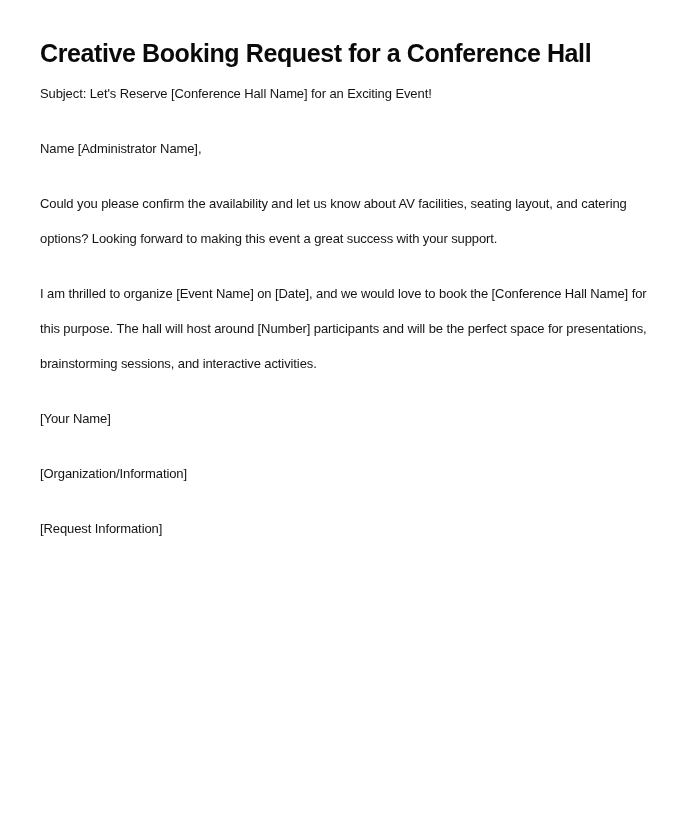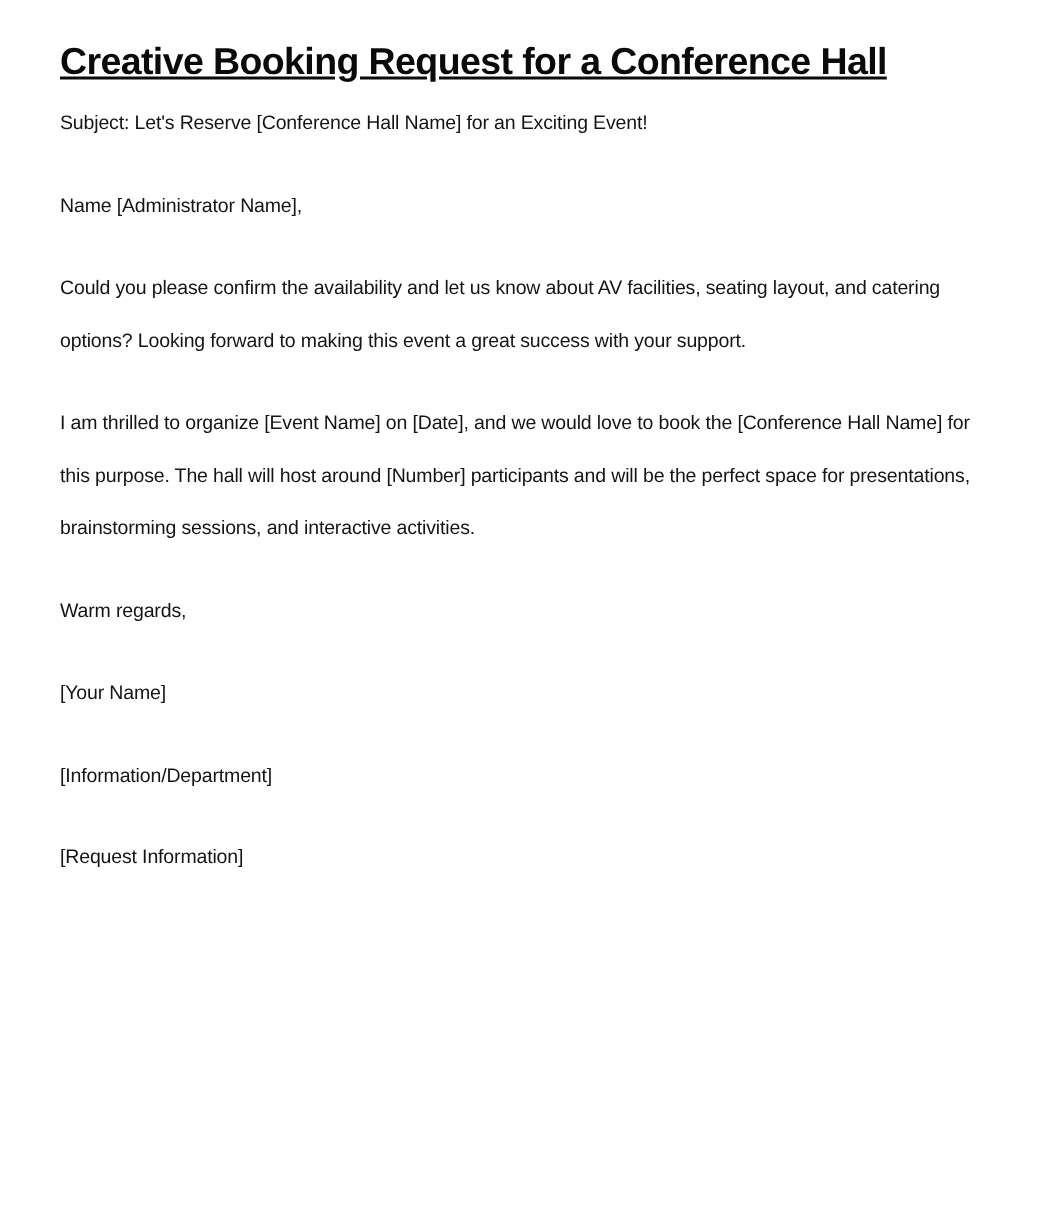--- a/index.html
+++ b/index.html
@@ -17,39 +17,37 @@
     .doc {
       position: relative;
       padding: 24px 40px 0 40px;
       width: 610px;
     }
     .title {
       font-size: 25px;
       font-weight: bold;
       letter-spacing: -0.4px;
       line-height: 34px;
-      margin: 0 0 6px 0;
+      margin: 12px 0 6px 0;
       color: #0a0a0a;
       white-space: nowrap;
-      text-decoration: underline;
     }
     .para {
       font-size: 13px;
       line-height: 35.3px;
       margin: 0 0 19.5px 0;
       letter-spacing: -0.1px;
       color: #141414;
     }
   </style>
 </head>
 <body>
 
 <div class="doc">
   <h1 class="title">Creative Booking Request for a Conference Hall</h1>
   <p class="para">Subject: Let's Reserve [Conference Hall Name] for an Exciting Event!</p>
   <p class="para">Name [Administrator Name],</p>
   <p class="para">Could you please confirm the availability and let us know about AV facilities, seating layout, and catering options? Looking forward to making this event a great success with your support.</p>
   <p class="para">I am thrilled to organize [Event Name] on [Date], and we would love to book the [Conference Hall Name] for this purpose. The hall will host around [Number] participants and will be the perfect space for presentations, brainstorming sessions, and interactive activities.</p>
-  <p class="para">Warm regards,</p>
   <p class="para">[Your Name]</p>
-  <p class="para">[Information/Department]</p>
+  <p class="para">[Organization/Information]</p>
   <p class="para">[Request Information]</p>
 </div>
 
 </body></html>

